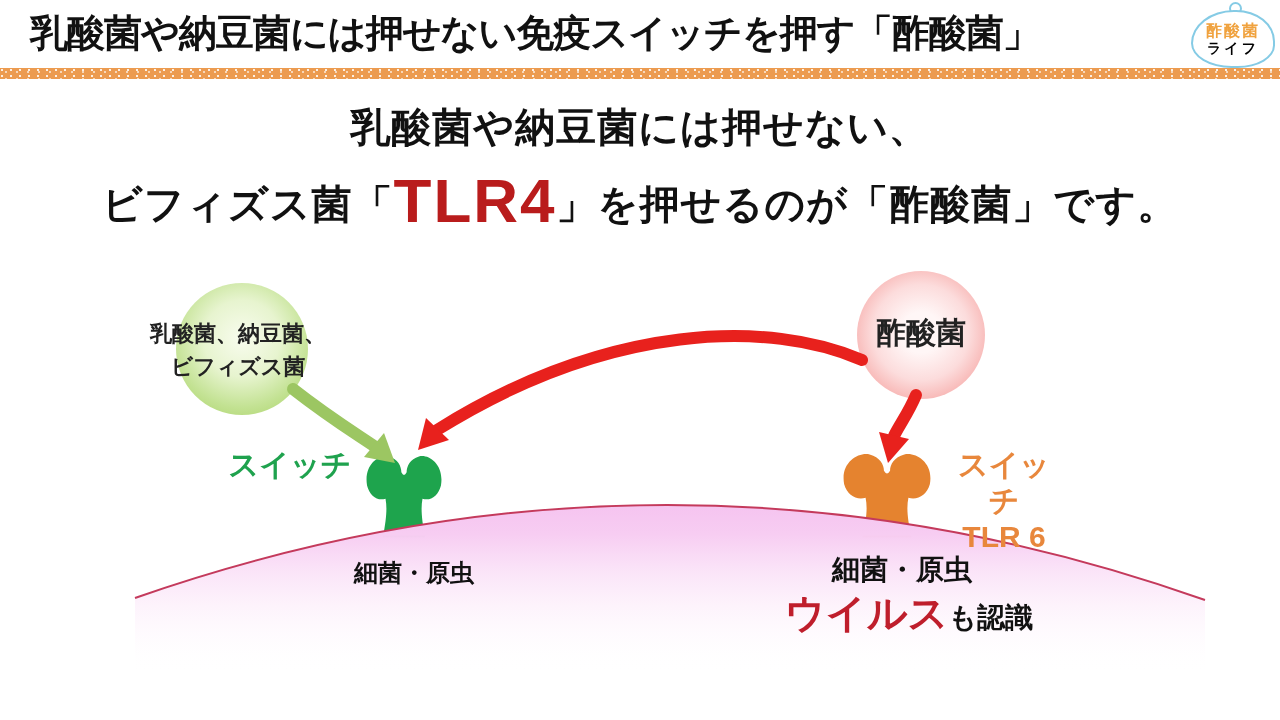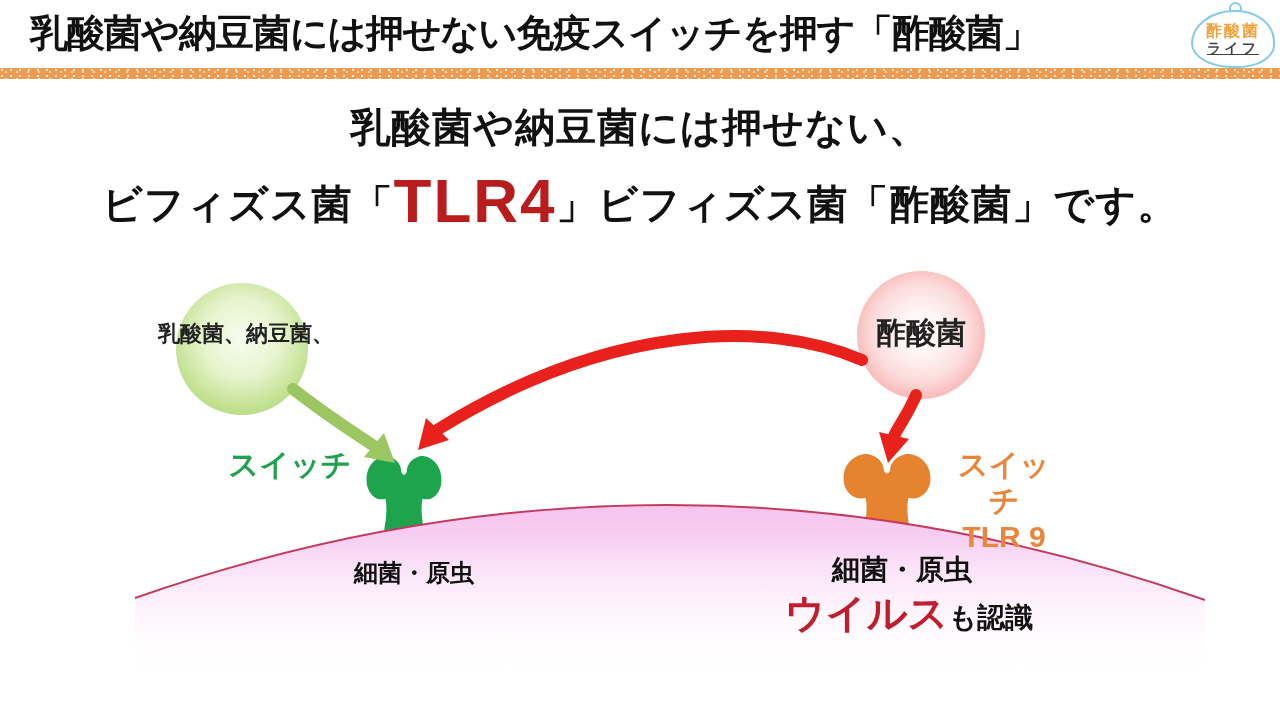--- a/index.html
+++ b/index.html
@@ -16,35 +16,35 @@
                             radial-gradient(circle at 6px 4px, rgba(255,255,255,.6) .9px, transparent 1.4px);
            background-size:9px 6px, 11px 7px; }
 
   .logo { position:absolute; left:1191px; top:4px; width:84px; height:64px; }
   .logo .loop { position:absolute; left:38px; top:-2px; width:13px; height:13px;
                 border:2.5px solid #85CBE5; border-radius:50%; background:#fff; }
   .logo .blob { position:absolute; left:0; top:6px; width:84px; height:58px; background:#fff;
                 border:2.5px solid #85CBE5; border-radius:55% 50% 48% 52% / 62% 58% 42% 46%;
                 display:flex; flex-direction:column; align-items:center; justify-content:center; }
   .logo .l1 { font-size:16px; font-weight:900; color:#F0A23E; letter-spacing:2px; line-height:18px; }
-  .logo .l2 { font-size:14px; font-weight:900; color:#404040; letter-spacing:3px; line-height:16px;text-decoration:underline; }
+  .logo .l2 { font-size:14px; font-weight:900; color:#000000; letter-spacing:3px; line-height:16px; }
 
   
   .heading { position:absolute; left:0; top:100px; width:1280px; text-align:center; color:#111; }
   .h-line1 { font-size:40px; font-weight:900; letter-spacing:1px; }
   .h-line2 { margin-top:14px; font-size:40px; font-weight:900; letter-spacing:1px; line-height:64px; }
   .h-tlr4  { font-size:62px; font-weight:900; color:#b91c1c; letter-spacing:2px; vertical-align:-4px; }
 
   
   .circle-green { position:absolute; left:176px; top:283px; width:132px; height:132px; border-radius:50%;
         background:radial-gradient(circle at 50% 42%, #f8fcee 0%, #e7f4cf 38%, #c3e293 68%, #a3cf5d 100%); z-index:1; }
   .circle-red   { position:absolute; left:857px; top:271px; width:128px; height:128px; border-radius:50%;
         background:radial-gradient(circle at 50% 48%, #fff6f6 22%, #fcdcdc 52%, #f7b0ae 78%, #f0817f 100%); z-index:1; }
 
-  .green-circle-label { position:absolute; left:140px; top:317px; width:212px; text-align:center;
+  .green-circle-label { position:absolute; left:132px; top:317px; width:212px; text-align:center;
         font-size:22px; font-weight:900; color:#222; line-height:33px; z-index:3; }
   .red-circle-label   { position:absolute; left:857px; top:313px; width:128px; text-align:center;
         font-size:30px; font-weight:900; color:#222; z-index:3; }
 
   svg.overlay { position:absolute; left:0; top:0; z-index:2; pointer-events:none; }
 
   .tlr2-label { position:absolute; left:226px; top:447px; width:128px; text-align:center;
         font-size:30px; font-weight:900; color:#1FA24E; line-height:36px; z-index:3; }
   .tlr4-label { position:absolute; left:946px; top:447px; width:116px; text-align:center;
         font-size:30px; font-weight:900; color:#E8873C; line-height:36px; z-index:3; }
@@ -69,26 +69,27 @@
     <div class="blob">
       <div class="l1">酢酸菌</div>
       <div class="l2">ライフ</div>
     </div>
   </div>
 
   <div class="band"></div>
 
   <div class="heading">
     <div class="h-line1">乳酸菌や納豆菌には押せない、</div>
-    <div class="h-line2"><span>ビフィズス菌「</span><span class="h-tlr4">TLR4</span><span>」ビフィズス菌「酢酸菌」です。</span></div>
+    <div class="h-line2"><span>ビフィズス菌「</span><span class="h-tlr4">TLR4</span><span>」を押せるのが「酢酸菌」です。</span></div>
   </div>
 
   <div class="circle-green"></div>
   <div class="green-circle-label">
     <div>乳酸菌、納豆菌、</div>
+    <div>ビフィズス菌</div>
   </div>
 
   <div class="circle-red"></div>
   <div class="red-circle-label">酢酸菌</div>
 
   <svg class="overlay" width="1280" height="720" viewBox="0 0 1280 720">
     <defs>
       <linearGradient id="memFill" x1="0" y1="480" x2="0" y2="675" gradientUnits="userSpaceOnUse">
         <stop offset="0" stop-color="#F4BCEE"></stop>
         <stop offset="0.28" stop-color="#F7CDF2"></stop>
@@ -117,21 +118,21 @@
       <path d="M 916 395 C 909 412, 900 424, 894 436" fill="none" stroke="#E8211D" stroke-width="12" stroke-linecap="round"></path>
       <polygon points="888,463 879,432 909,439" fill="#E8211D"></polygon>
     </g>
   </svg>
 
   <div class="tlr2-label">
     <div>スイッチ</div>
   </div>
   <div class="tlr4-label">
     <div>スイッチ</div>
-    <div>TLR 9</div>
+    <div>TLR 6</div>
   </div>
 
   <div class="tlr2-caption">
     <div>細菌・原虫</div>
   </div>
   <div class="tlr4-caption">
     <div>細菌・原虫</div>
     <div class="row2"><span class="virus">ウイルス</span><span>も認識</span></div>
   </div>
 

